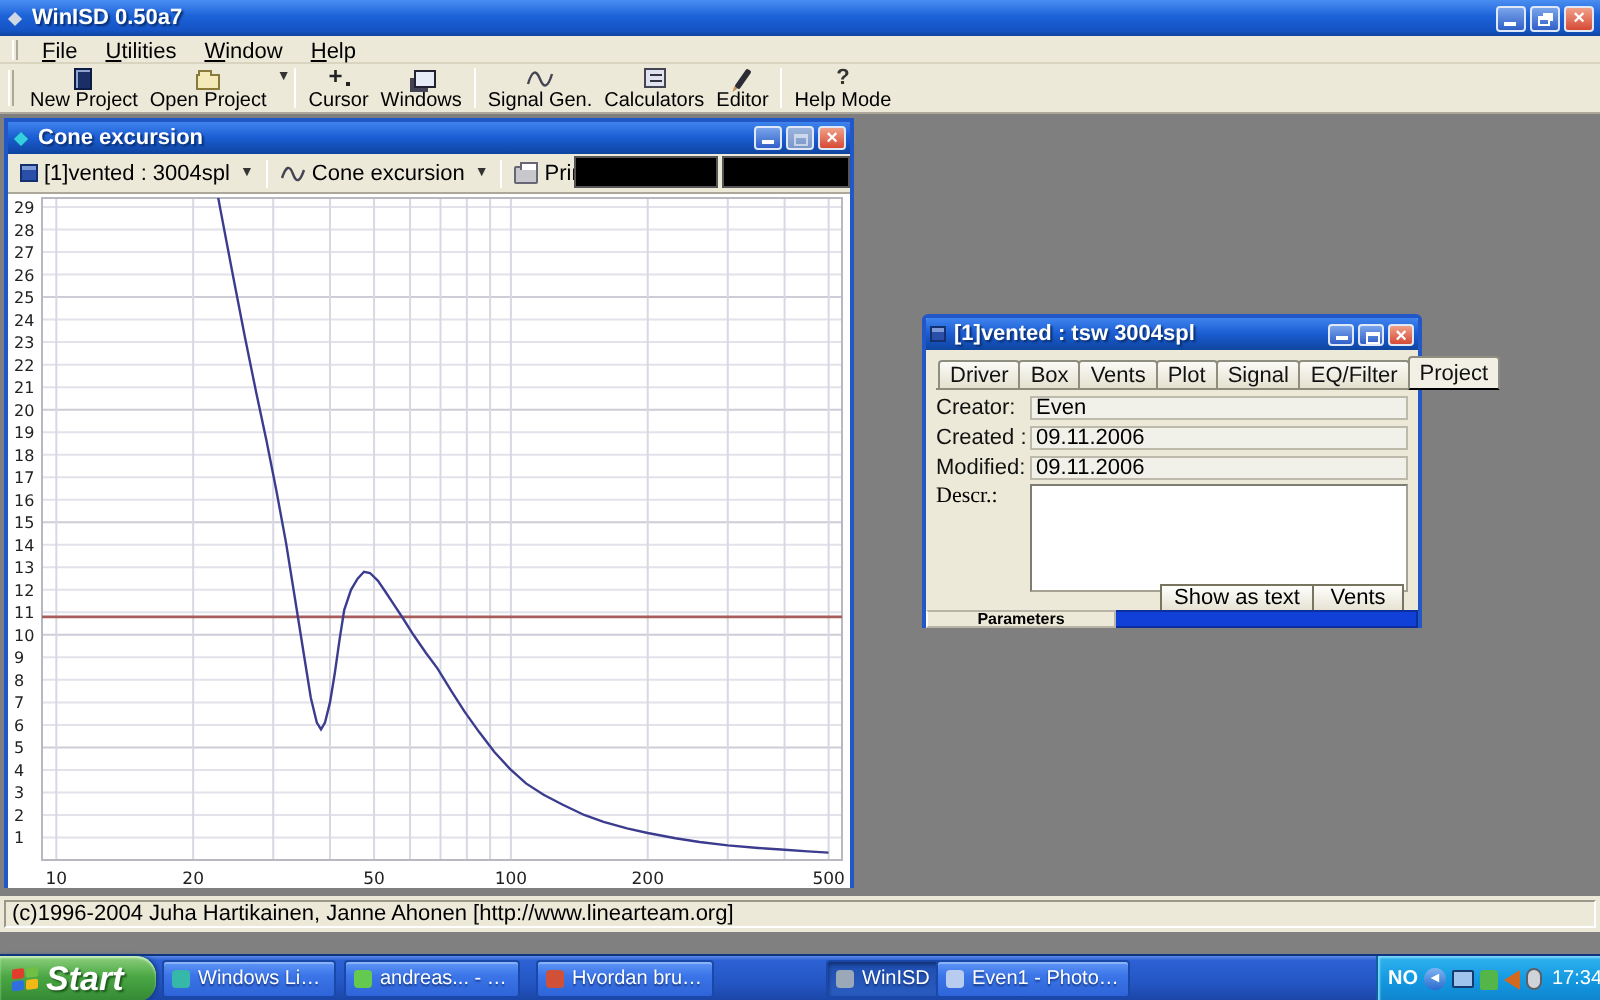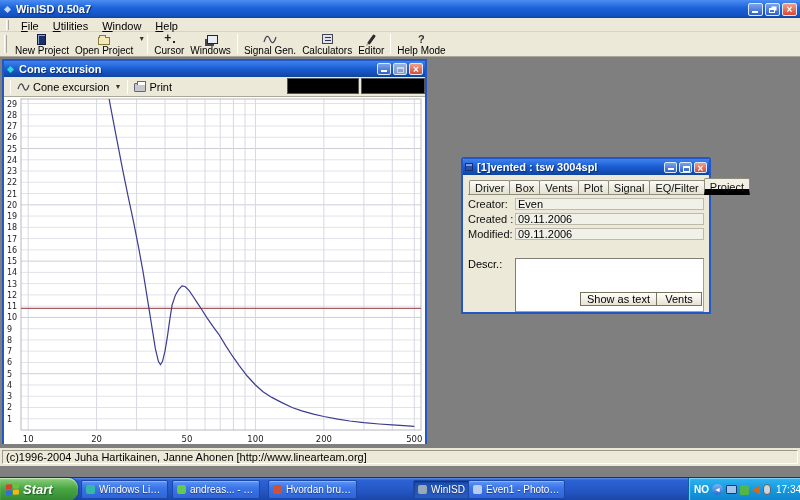--- a/index.html
+++ b/index.html
@@ -103,26 +103,26 @@
   .proj-dlg { position:absolute; left:461px; top:100px; width:250px; height:157px;
     border:2px solid #2257c8; border-radius:3px 3px 0 0; background:#ece9d8; }
   .proj-dlg .child-titlebar { border-radius:1px 1px 0 0; }
   .dlg-body { position:relative; width:100%; height:139px; padding:3px 5px 0 5px; }
   .tab-row { display:flex; align-items:flex-end; height:17px; border-bottom:1px solid #8f8d7e;
     padding-left:1px; }
   .tab { font-size:11px; padding:1px 5px 2px 5px; border:1px solid #8f8d7e; border-bottom:none;
     border-radius:2px 2px 0 0; background:linear-gradient(180deg,#fbfaf6,#e4e1cf);
     margin-right:-1px; height:14px; line-height:12px; color:#111; }
   .tab.active { background:#f2f0e4; height:17px; line-height:15px; position:relative; z-index:2;
-    border-bottom:6px solid #000000; margin-bottom:-1px; font-weight:normal; }
+    border-bottom:1px solid #000000; margin-bottom:-1px; font-weight:normal; }
   .field-row { display:flex; align-items:center; margin-top:3px; height:12px; }
   .field-row .flabel { width:47px; font-size:11px; color:#111; flex:none; }
   .field-box { flex:1; height:12px; background:#f2f1e9; border:1px solid #bdbaac;
     font-size:11px; line-height:10px; padding:0 2px; color:#000; }
-  .descr-row { display:flex; align-items:flex-start; margin-top:18px; }
+  .descr-row { display:flex; align-items:flex-start; margin-top:2px;font-family:Liberation Serif, serif; }
   .descr-box { flex:1; height:54px; background:#fff; border:1px solid #a5a294;
     border-top-color:#7f7c73; border-left-color:#7f7c73; }
   .dlg-btn-row { position:absolute; right:7px; top:117px; display:flex; }
   .xp-btn { height:14px; font-size:11px; line-height:12px; text-align:center;
     background:linear-gradient(180deg,#fefefc,#e6e3d3); border:1px solid #77755f;
     color:#000; padding:0 6px; }
   .xp-btn + .xp-btn { border-left:none; }
   .dlg-status { position:absolute; left:0; bottom:0; width:100%; height:9px; display:flex; }
   .dlg-status .cellL { width:95px; background:#ece9d8; border:1px solid #b8b5a8;
     border-left-color:#fff; font-size:8px; font-weight:bold; text-align:center;
@@ -136,21 +136,21 @@
     font-size:11px; line-height:12px; padding:0 3px; color:#000; background:#ece9d8; white-space:nowrap; }
 
   
   .taskbar { position:absolute; left:0; top:477px; width:800px; height:23px;
     background:linear-gradient(180deg,#5a8ae8 0%,#2d62d4 10%,#2456c4 60%,#1c46a8 100%);
     border-top:1px solid #10347e; }
   .start-btn { position:absolute; left:0; top:0; width:78px; height:23px;
     background:linear-gradient(180deg,#8ed07e 0%,#4aa743 45%,#338834 100%);
     border-radius:0 10px 10px 0; box-shadow:inset 0 1px 1px #c8eebc, 1px 0 2px #123c7e;
     display:flex; align-items:center; padding-left:6px; gap:4px; }
-  .start-btn .lbl { color:#fff; font-size:13px; font-weight:bold; font-style:italic;
+  .start-btn .lbl { color:#fff; font-size:17px; font-weight:bold; font-style:italic;
     text-shadow:1px 1px 1px #1e5a1e; }
   .flag { width:13px; height:12px; display:grid; grid-template-columns:6px 6px;
     grid-template-rows:5px 5px; gap:1px; transform:skewY(-6deg); }
   .flag i { border-radius:1px; }
   .flag i:nth-child(1){background:#e23d2c;} .flag i:nth-child(2){background:#6fbf44;}
   .flag i:nth-child(3){background:#2f6fe0;} .flag i:nth-child(4){background:#f2b818;}
   .task-btn { position:absolute; top:2px; height:19px; border-radius:2px;
     background:linear-gradient(180deg,#5f96f6 0%,#3b75e8 40%,#2e64d8 100%);
     border:1px solid #1a48a8; box-shadow:inset 0 1px 0 #8ab2f8;
     display:flex; align-items:center; padding:0 4px; gap:4px; overflow:hidden; }
@@ -280,20 +280,25 @@
             </span>
           <span class="wbtn disabled">
               <span class="g-max"></span>
             </span>
           <span class="wbtn close">
               <span class="g-x">×</span>
             </span>
         </span>
       </div>
       <div class="cone-toolbar">
+        <span class="combo">
+          <span class="ic ic-appwin"></span>
+          <span>[1]vented : 3004spl</span>
+          <span class="caret">▼</span>
+        </span>
         <span class="tb-sep" style="height:14px;"></span>
         <span class="combo">
           <svg width="13" height="10">
             <path d="M1 7 Q4 -2 6.5 5 Q9 12 12 3" fill="none" stroke="#445" stroke-width="1.2"></path>
           </svg>
           <span>Cone excursion</span>
           <span class="caret">▼</span>
         </span>
         <span class="tb-sep" style="height:14px;"></span>
         <span class="combo">
@@ -436,20 +441,24 @@
             </div>
           </div>
         <div class="descr-row">
           <span class="flabel" style="width:47px;font-size:11px;flex:none;">Descr.:</span>
           <div class="descr-box"></div>
         </div>
         <div class="dlg-btn-row">
           <span class="xp-btn">Show as text</span>
           <span class="xp-btn" style="min-width:45px;">Vents</span>
         </div>
+        <div class="dlg-status">
+          <span class="cellL">Parameters</span>
+          <span class="cellR"></span>
+        </div>
       </div>
     </div>
   </div>
 
   <div class="statusbar">
     <div class="panel">(c)1996-2004 Juha Hartikainen, Janne Ahonen [http://www.linearteam.org]</div>
   </div>
 
   <div class="taskbar">
     <div class="start-btn">

